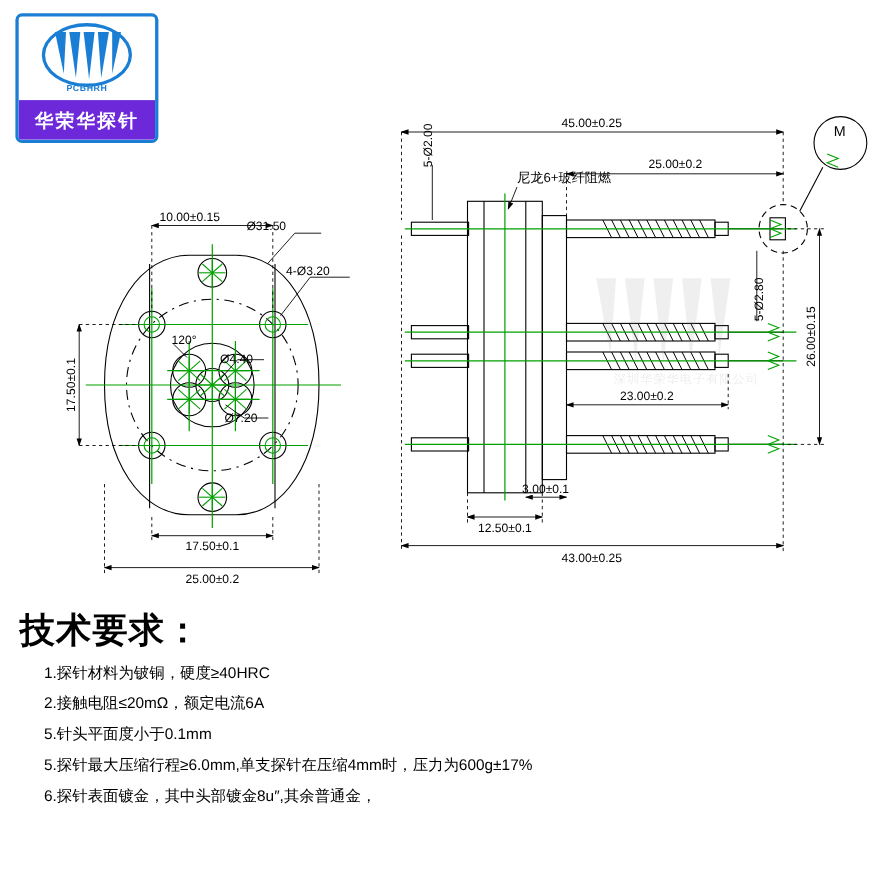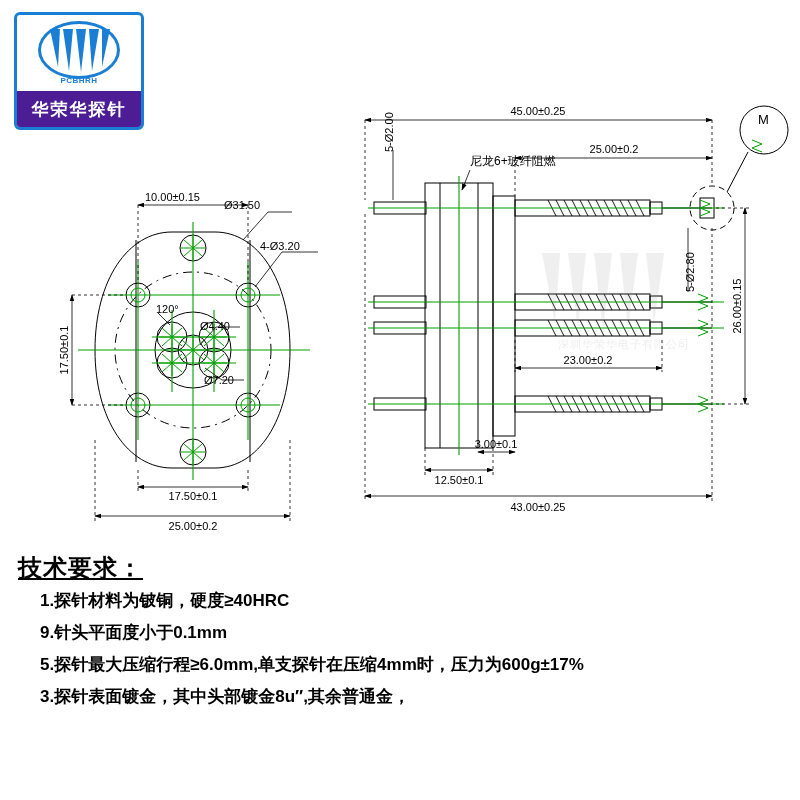--- a/index.html
+++ b/index.html
@@ -24,37 +24,37 @@
     position:absolute;left:50%;top:6px;transform:translateX(-50%);
     width:82px;height:58px;border:3px solid #1a7fd4;border-radius:50%;
     box-sizing:border-box;
   }
   .logo-crown{position:absolute;left:50%;top:12px;transform:translateX(-50%);}
   .logo-abbr{
     position:absolute;left:0;right:0;bottom:4px;text-align:center;
     font-size:8px;font-weight:bold;color:#1a7fd4;letter-spacing:.5px;
   }
   .logo-band{
-    position:absolute;left:0;right:0;bottom:0;height:36px;background:#4c1d95;
+    position:absolute;left:0;right:0;bottom:0;height:36px;background:#6d28d9;
     color:#fff;font-size:17px;font-weight:bold;letter-spacing:2px;
     display:flex;align-items:center;justify-content:center;
   }
 
   
   svg.dwg{position:absolute;left:0;top:0;width:800px;height:800px;}
 
   
   .notes{
     position:absolute;left:18px;top:552px;width:760px;
   }
   .notes-title{
-    font-size:24px;font-weight:bold;letter-spacing:1px;margin-bottom:6px;text-decoration:underline;
+    font-size:32px;font-weight:bold;letter-spacing:1px;margin-bottom:6px;
   }
   .note-line{
-    font-size:17px;margin:0 0 9px 22px;line-height:1.35;white-space:pre-line;font-weight:bold;
+    font-size:14px;margin:0 0 9px 22px;line-height:1.35;white-space:pre-line;
   }
 
   
   .wm{
     position:absolute;left:520px;top:245px;width:170px;height:115px;
     opacity:.13;pointer-events:none;
   }
   .wm-text{
     position:absolute;left:0;top:92px;width:100%;text-align:right;
     font-size:11px;color:#777;letter-spacing:1px;
@@ -344,18 +344,19 @@
         <path d="M100,8 L118,8 L108,84 Z"></path>
         <path d="M126,8 L144,8 L134,78 Z"></path>
       </g>
     </svg>
     <div class="wm-text">深圳华荣华电子有限公司</div>
   </div>
 
   <div class="notes">
     <div class="notes-title">技术要求：</div>
     <div class="note-line">1.探针材料为铍铜，硬度≥40HRC</div>
-    <div class="note-line">9.针头平面度小于0.1mm</div>
+    <div class="note-line">2.接触电阻≤20mΩ，额定电流6A</div>
+    <div class="note-line">5.针头平面度小于0.1mm</div>
     <div class="note-line">5.探针最大压缩行程≥6.0mm,单支探针在压缩4mm时，压力为600g±17%</div>
-    <div class="note-line" style="margin-bottom:2px">3.探针表面镀金，其中头部镀金8u″,其余普通金，</div>
+    <div class="note-line" style="margin-bottom:2px">6.探针表面镀金，其中头部镀金8u″,其余普通金，</div>
   </div>
 
 </div>
 
 </body></html>

